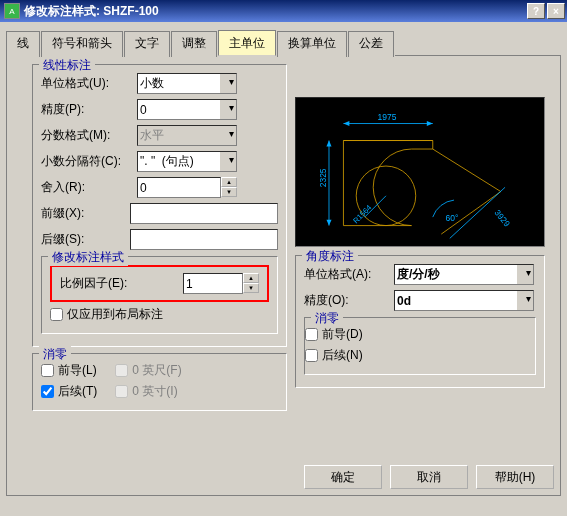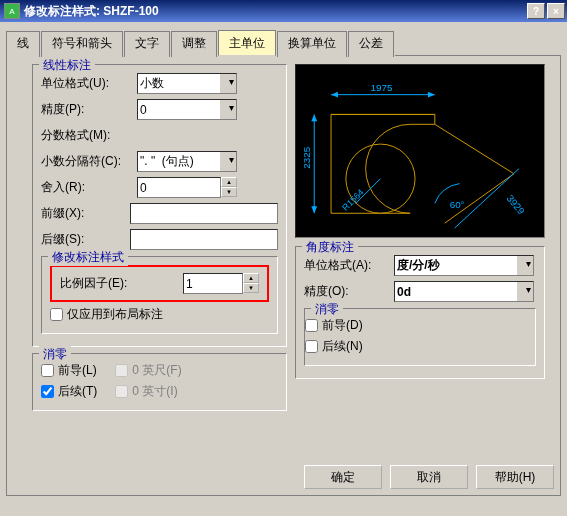--- a/index.html
+++ b/index.html
@@ -27,21 +27,21 @@
 .selwrap::after { content: "▾"; position: absolute; right: 3px; top: 3px; font-size: 10px; pointer-events: none; }
 .disabled { background: #d4d0c8; color: #808080; }
 .spinwrap { display: flex; }
 .spin { width: 84px; }
 .spinbtns { display: flex; flex-direction: column; width: 16px; }
 .spinbtn { height: 10px; background: #d4d0c8; border: 1px outset #fff; font-size: 7px; text-align: center; line-height: 8px; }
 .input.wide { width: 148px; }
 .checkbox { display: flex; align-items: center; gap: 4px; margin-bottom: 4px; }
 .checkbox input { width: 13px; height: 13px; }
 .checkbox.disabled { color: #808080; }
-.preview { height: 174px; background: #000; border: 1px inset #808080; position: relative; margin-bottom: 8px; }
+.preview { height: 150px; background: #000; border: 1px inset #808080; position: relative; margin-bottom: 8px; margin-top: 33px; }
 .preview svg { width: 100%; height: 100%; }
 .redbox { border: 2px solid #ff0000; padding: 6px 8px; margin-bottom: 4px; }
 .redbox .row { margin-bottom: 0; }
 .redbox label { width: 150px; }
 .anglebox .row label { width: 90px; }
 .anglebox .select { width: 140px; font-weight: bold; }
 .bottombar { position: absolute; bottom: 6px; right: 6px; display: flex; gap: 8px; }
 .btn { width: 78px; height: 24px; background: #d4d0c8; border: 1px outset #fff; font-size: 12px; }
 .zerosub { padding-left: 0; }
 .zerosub .checkbox { margin-left: 0; }
@@ -81,20 +81,21 @@
         <div class="row">
           <label>单位格式(U):</label>
           <span class="selwrap"><input class="select" value="小数" style=""></span>
         </div>
         <div class="row">
           <label>精度(P):</label>
           <span class="selwrap"><input class="select" value="0" style=""></span>
         </div>
         <div class="row">
           <label>分数格式(M):</label>
+          <span class="selwrap"><input class="select disabled" disabled="" value="水平" style=""></span>
         </div>
         <div class="row">
           <label>小数分隔符(C):</label>
           <span class="selwrap"><input class="select" value="&quot;. &quot;  (句点)" style=""></span>
         </div>
         <div class="row">
           <label>舍入(R):</label>
           <div class="spinwrap">
             <input class="spin" value="0" style="">
             <div class="spinbtns">

